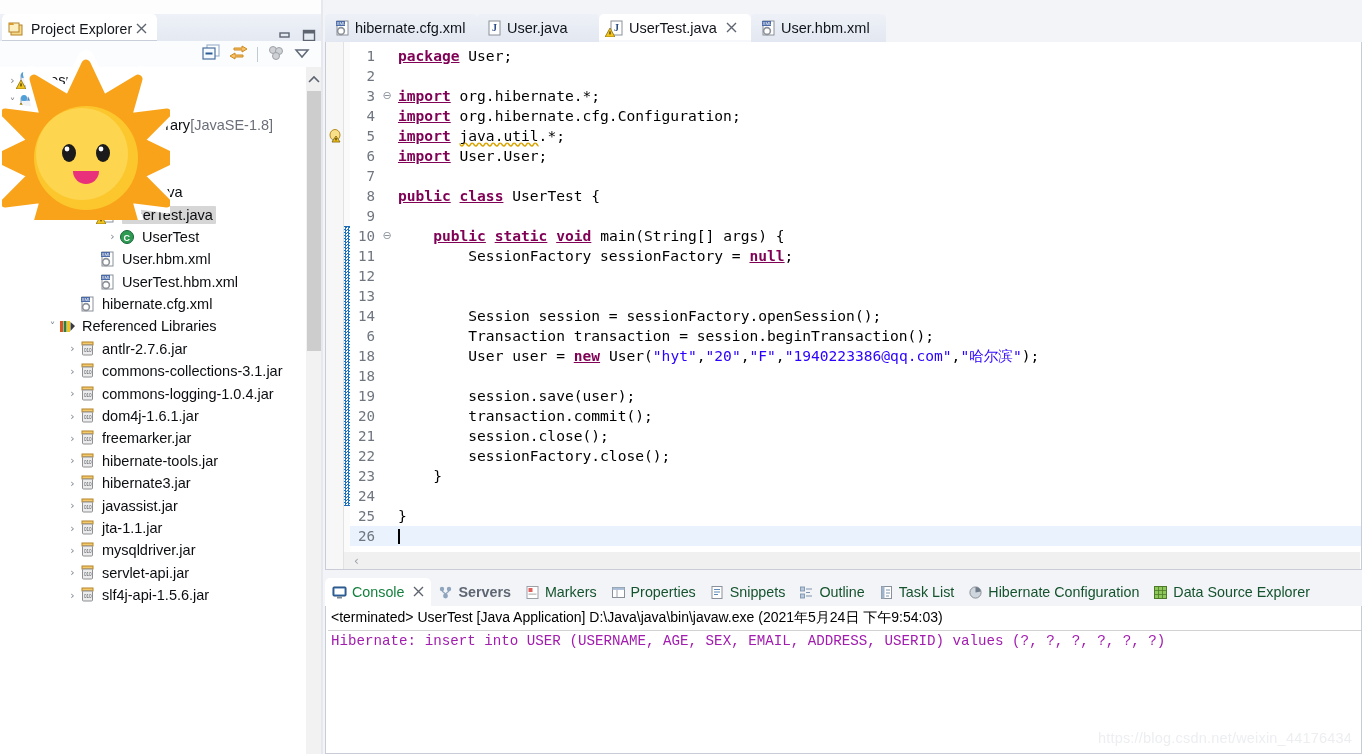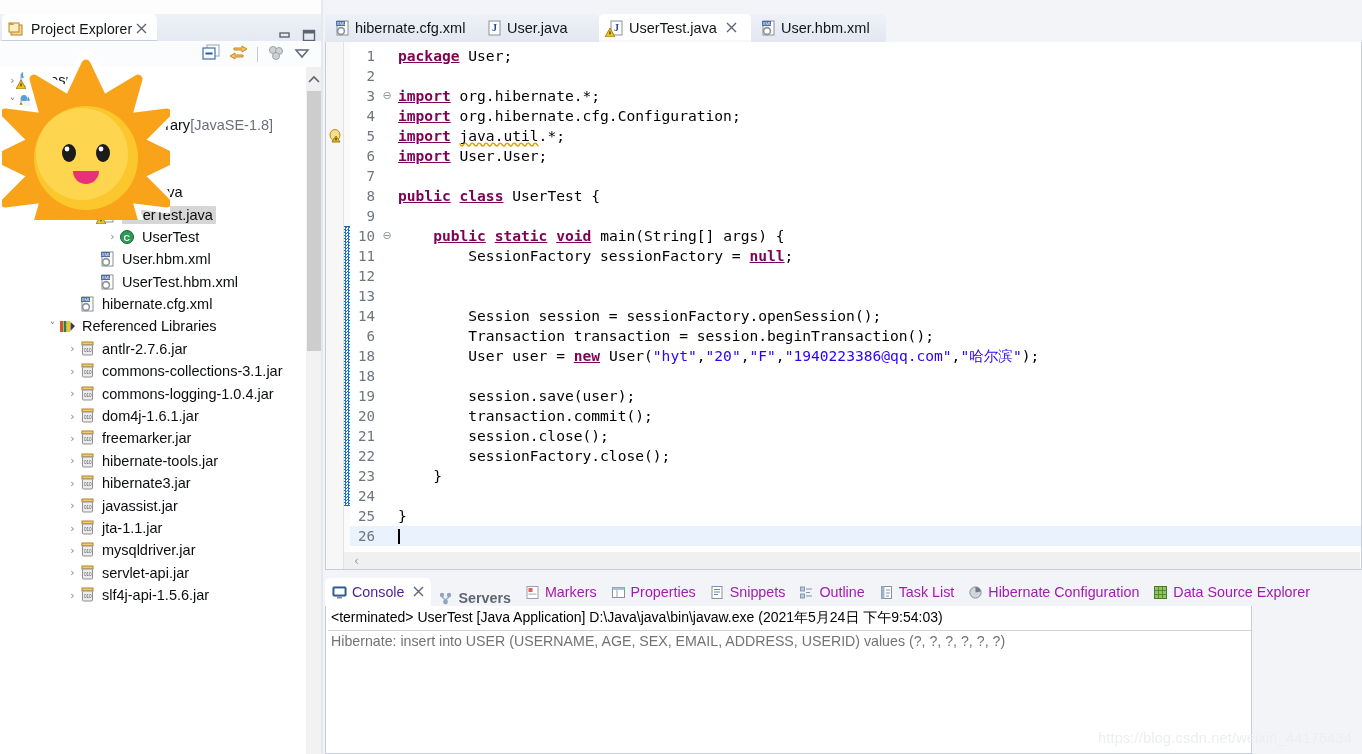--- a/index.html
+++ b/index.html
@@ -132,33 +132,33 @@
     position: absolute; left: 18px; right: 1px; bottom: 0; height: 17px; background: #f0f0f0;
     display: flex; align-items: center;
   }
   .hs-left { width: 25px; text-align:center; color:#9aa0a8; font-size: 12px; font-family:"DejaVu Sans",sans-serif; }
   .hs-track { flex:1; height: 17px; background:#f0f0f0; }
 
   
   #console { position: absolute; left: 322px; top: 578px; width: 1040px; height: 176px; }
   .ctabbar { position: absolute; left: 3px; top: 0; width: 1037px; height: 28px; display: flex; align-items: flex-end; }
   .ctab { height: 28px; display: flex; align-items: center; gap: 5px; padding: 0 7px;
-          font-size: 14.3px; white-space: nowrap; color: #a21caf; }
-  .ctab.active { background: #ffffff; color: #4c1d95; border-top-left-radius:5px;border-top-right-radius:5px; }
-  .ctab.bold { font-weight: bold; color: #5d6672; align-items: flex-end; }
+          font-size: 14.3px; white-space: nowrap; color: #14532d; }
+  .ctab.active { background: #ffffff; color: #15803d; border-top-left-radius:5px;border-top-right-radius:5px; }
+  .ctab.bold { font-weight: bold; color: #5d6672; }
   .ctab-ico { width: 15px; height: 15px; position: relative; flex: 0 0 15px; }
   .console-body {
-    position: absolute; left: 3px; top: 28px; width: 927px; height: 148px;
+    position: absolute; left: 3px; top: 28px; width: 1037px; height: 148px;
     background: #ffffff; border: 1px solid #c7ccd6; border-top: none;
     padding: 2px 0 0 2px;
   }
   .cons-head { font-size: 14px; color: #000; padding: 1px 0 2px 3px; white-space: pre;
                font-family: "Liberation Sans", sans-serif; }
   .cons-sep { height:1px; background:#d2d2d2; margin: 1px 0 2px 0; }
-  .cons-line { font-family: Liberation Sans, sans-serif; font-size: 14.2px; color: #737373;
+  .cons-line { font-family: Liberation Mono, monospace; font-size: 14.2px; color: #a21caf;
                white-space: pre; padding-left: 3px; }
   .watermark {
     position: absolute; right: 10px; bottom: 8px; color: #eceef1; font-size: 14.5px;
     font-family: "Liberation Sans", sans-serif; letter-spacing: .2px;
   }
   .sep-vert { position:absolute; left:321px; top:0; width:2px; height:754px; background:#e6e8ed; }
 </style>
 </head>
 <body>
 

